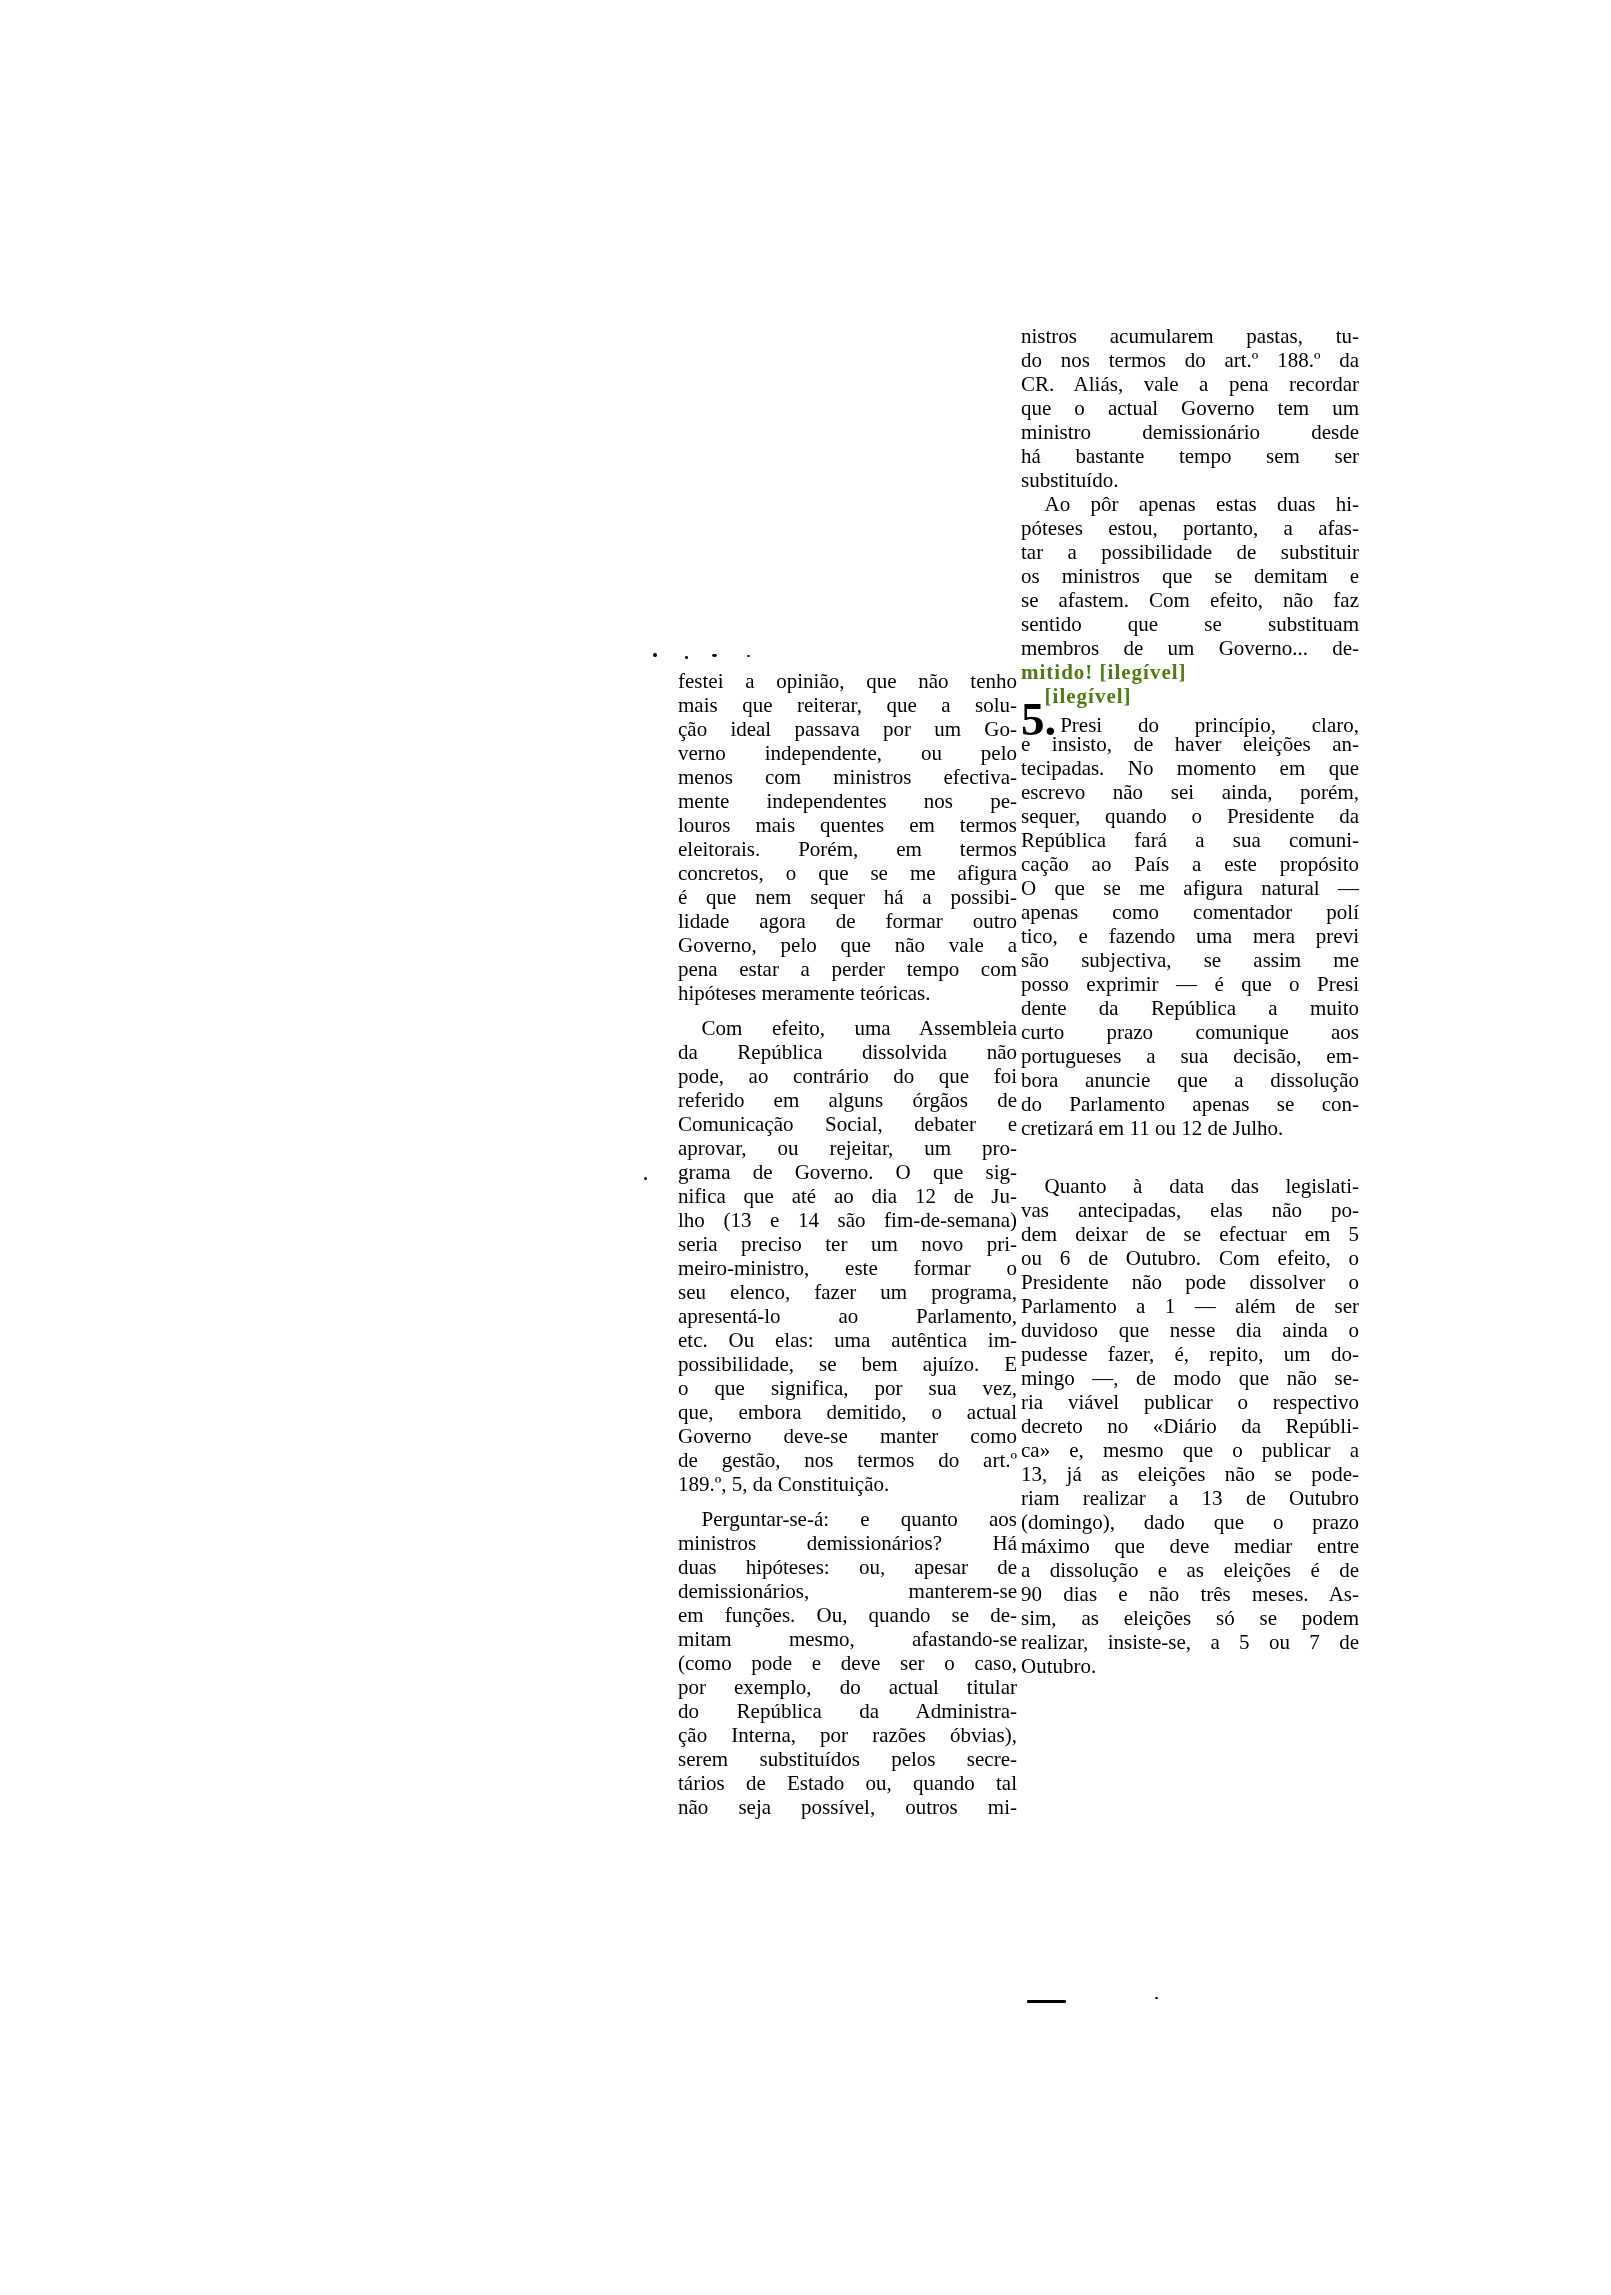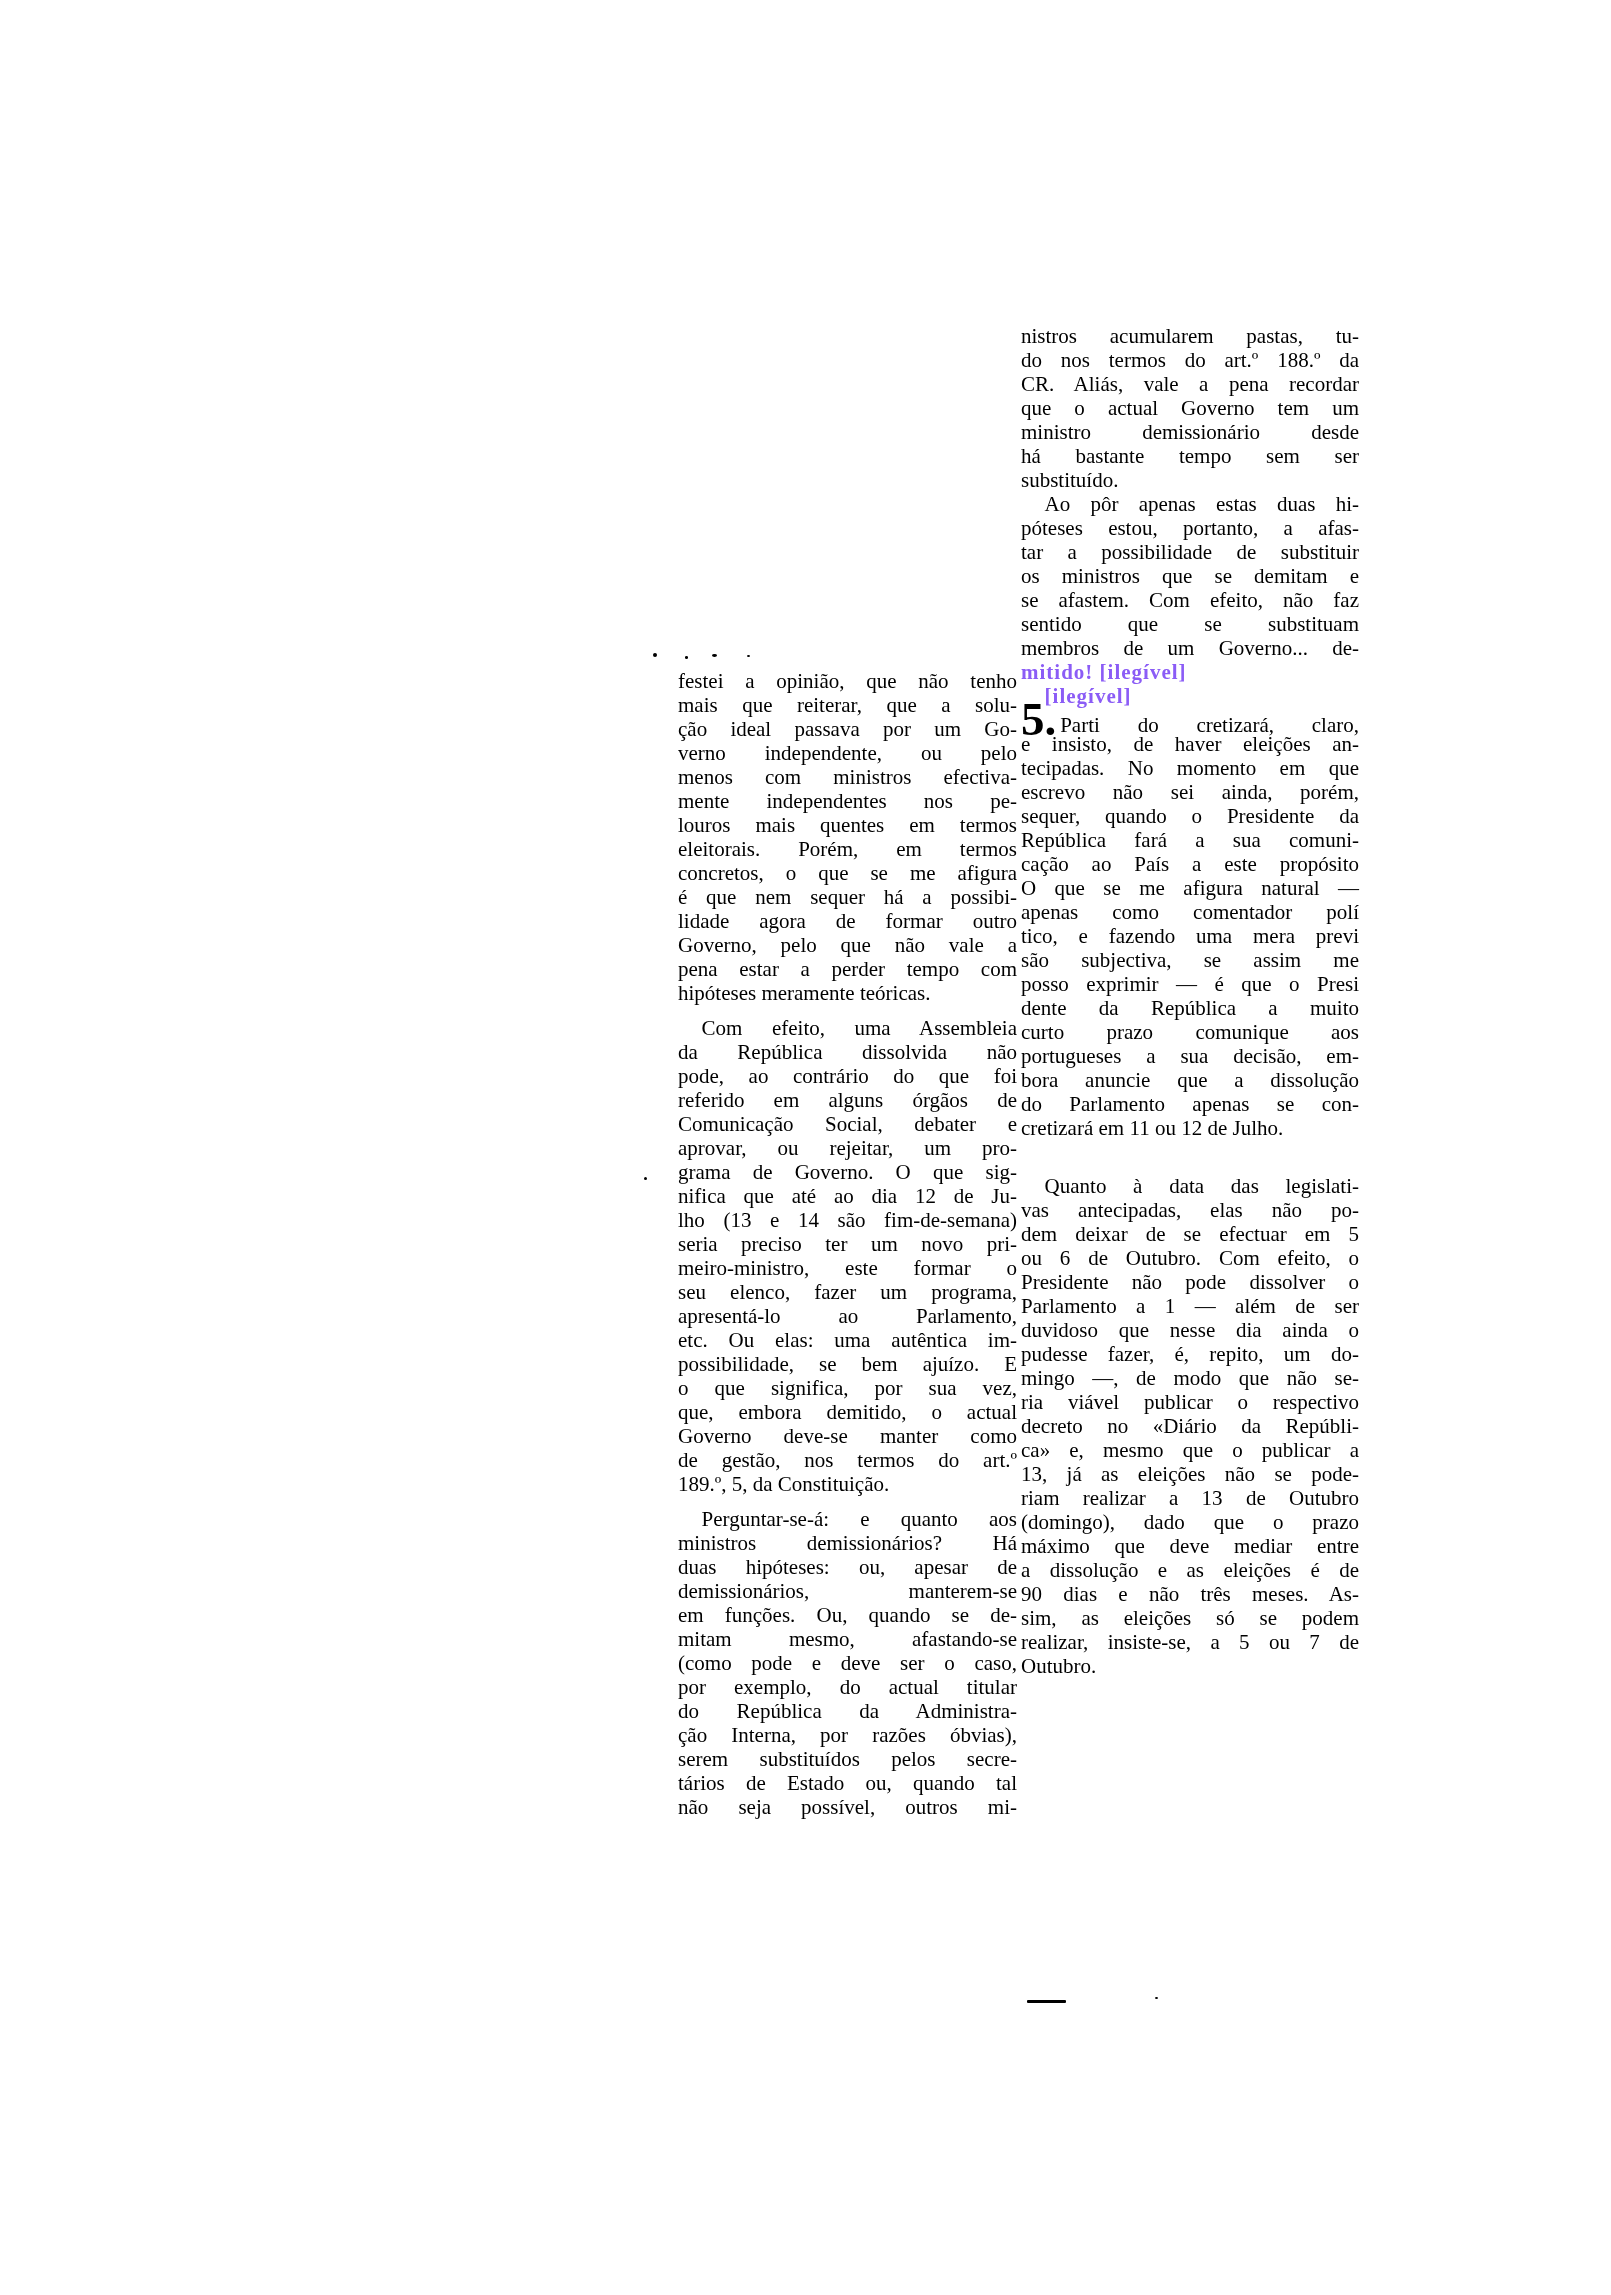--- a/index.html
+++ b/index.html
@@ -8,21 +8,21 @@
   .col { position: absolute; font-family: Liberation Serif, serif; color: #000000; font-size: 21px; }
   .col-left { left: 654px; top: 669px; width: 339px; margin-left: 24px; }
   .col-right { left: 1021px; top: 324px; width: 338px; }
   .para { margin: 0; }
   .line { display: block; height: 24px; line-height: 24px; white-space: nowrap; text-align: justify; text-align-last: justify; overflow: visible; }
   .line.last { text-align-last: left; }
   .line.indent { padding-left: 23.6px; }
   .gap { display: block; height: 10.8px; }
   .gap-lg { display: block; height: 23.6px; }
   .num5 { font-size: 47px; font-weight: bold; line-height: 23.6px; vertical-align: -2.9px; margin-right: 3.9px; }
-  .smudge { color: #8b5cf6; font-weight: bold; letter-spacing: 1px; }
+  .smudge { color: #4d7c0f; font-weight: bold; letter-spacing: 1px; }
   .speck { position: absolute; background: #000; border-radius: 50%; }
 </style>
 </head>
 <body>
 
 <div class="page">
 
   <div class="col col-left">
     <div class="para">
       <span class="line">festei a opinião, que não tenho</span>
@@ -96,21 +96,21 @@
       <span class="line">póteses estou, portanto, a afas-</span>
       <span class="line">tar a possibilidade de substituir</span>
       <span class="line">os ministros que se demitam e</span>
       <span class="line">se afastem. Com efeito, não faz</span>
       <span class="line">sentido que se substituam</span>
       <span class="line">membros de um Governo... de-</span>
       <span class="line last smudge">mitido! [ilegível]</span>
       <span class="line last smudge indent">[ilegível]</span>
     </div>
     <div class="para">
-      <span class="line" style="text-align-last:justify"><span class="num5">5.</span><span>Parti do cretizará, claro,</span></span>
+      <span class="line" style="text-align-last:justify"><span class="num5">5.</span><span>Presi do princípio, claro,</span></span>
       <span class="line">e insisto, de haver eleições an-</span>
       <span class="line">tecipadas. No momento em que</span>
       <span class="line">escrevo não sei ainda, porém,</span>
       <span class="line">sequer, quando o Presidente da</span>
       <span class="line">República fará a sua comuni-</span>
       <span class="line">cação ao País a este propósito</span>
       <span class="line">O que se me afigura natural —</span>
       <span class="line">apenas como comentador polí</span>
       <span class="line">tico, e fazendo uma mera previ</span>
       <span class="line">são subjectiva, se assim me</span>

